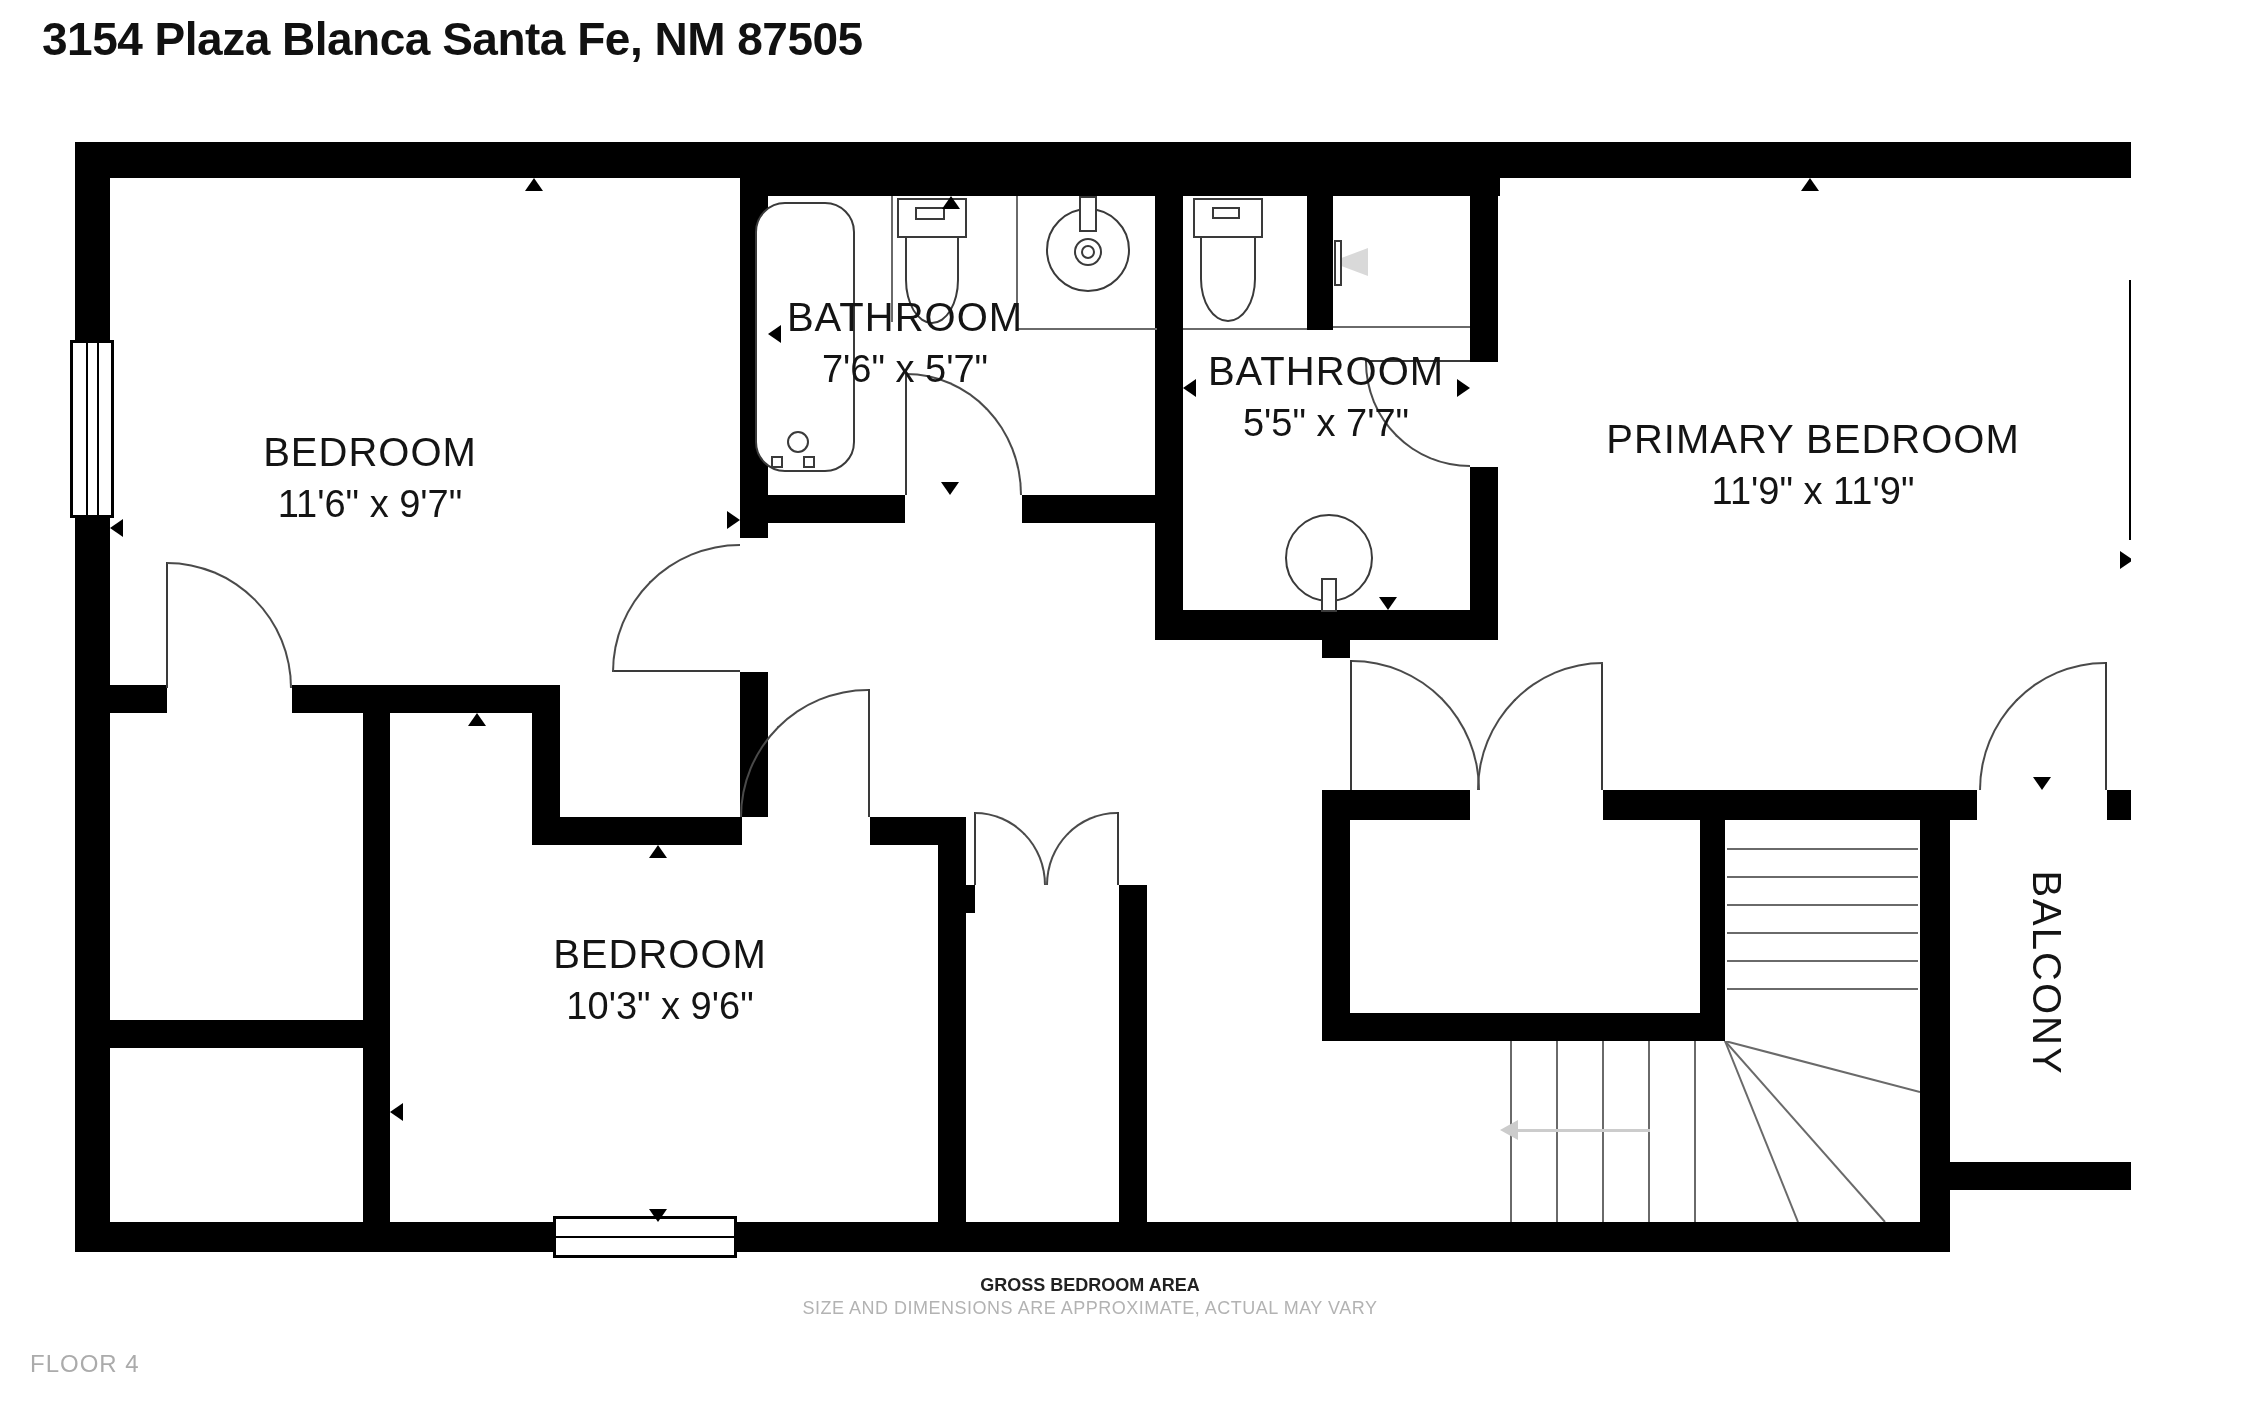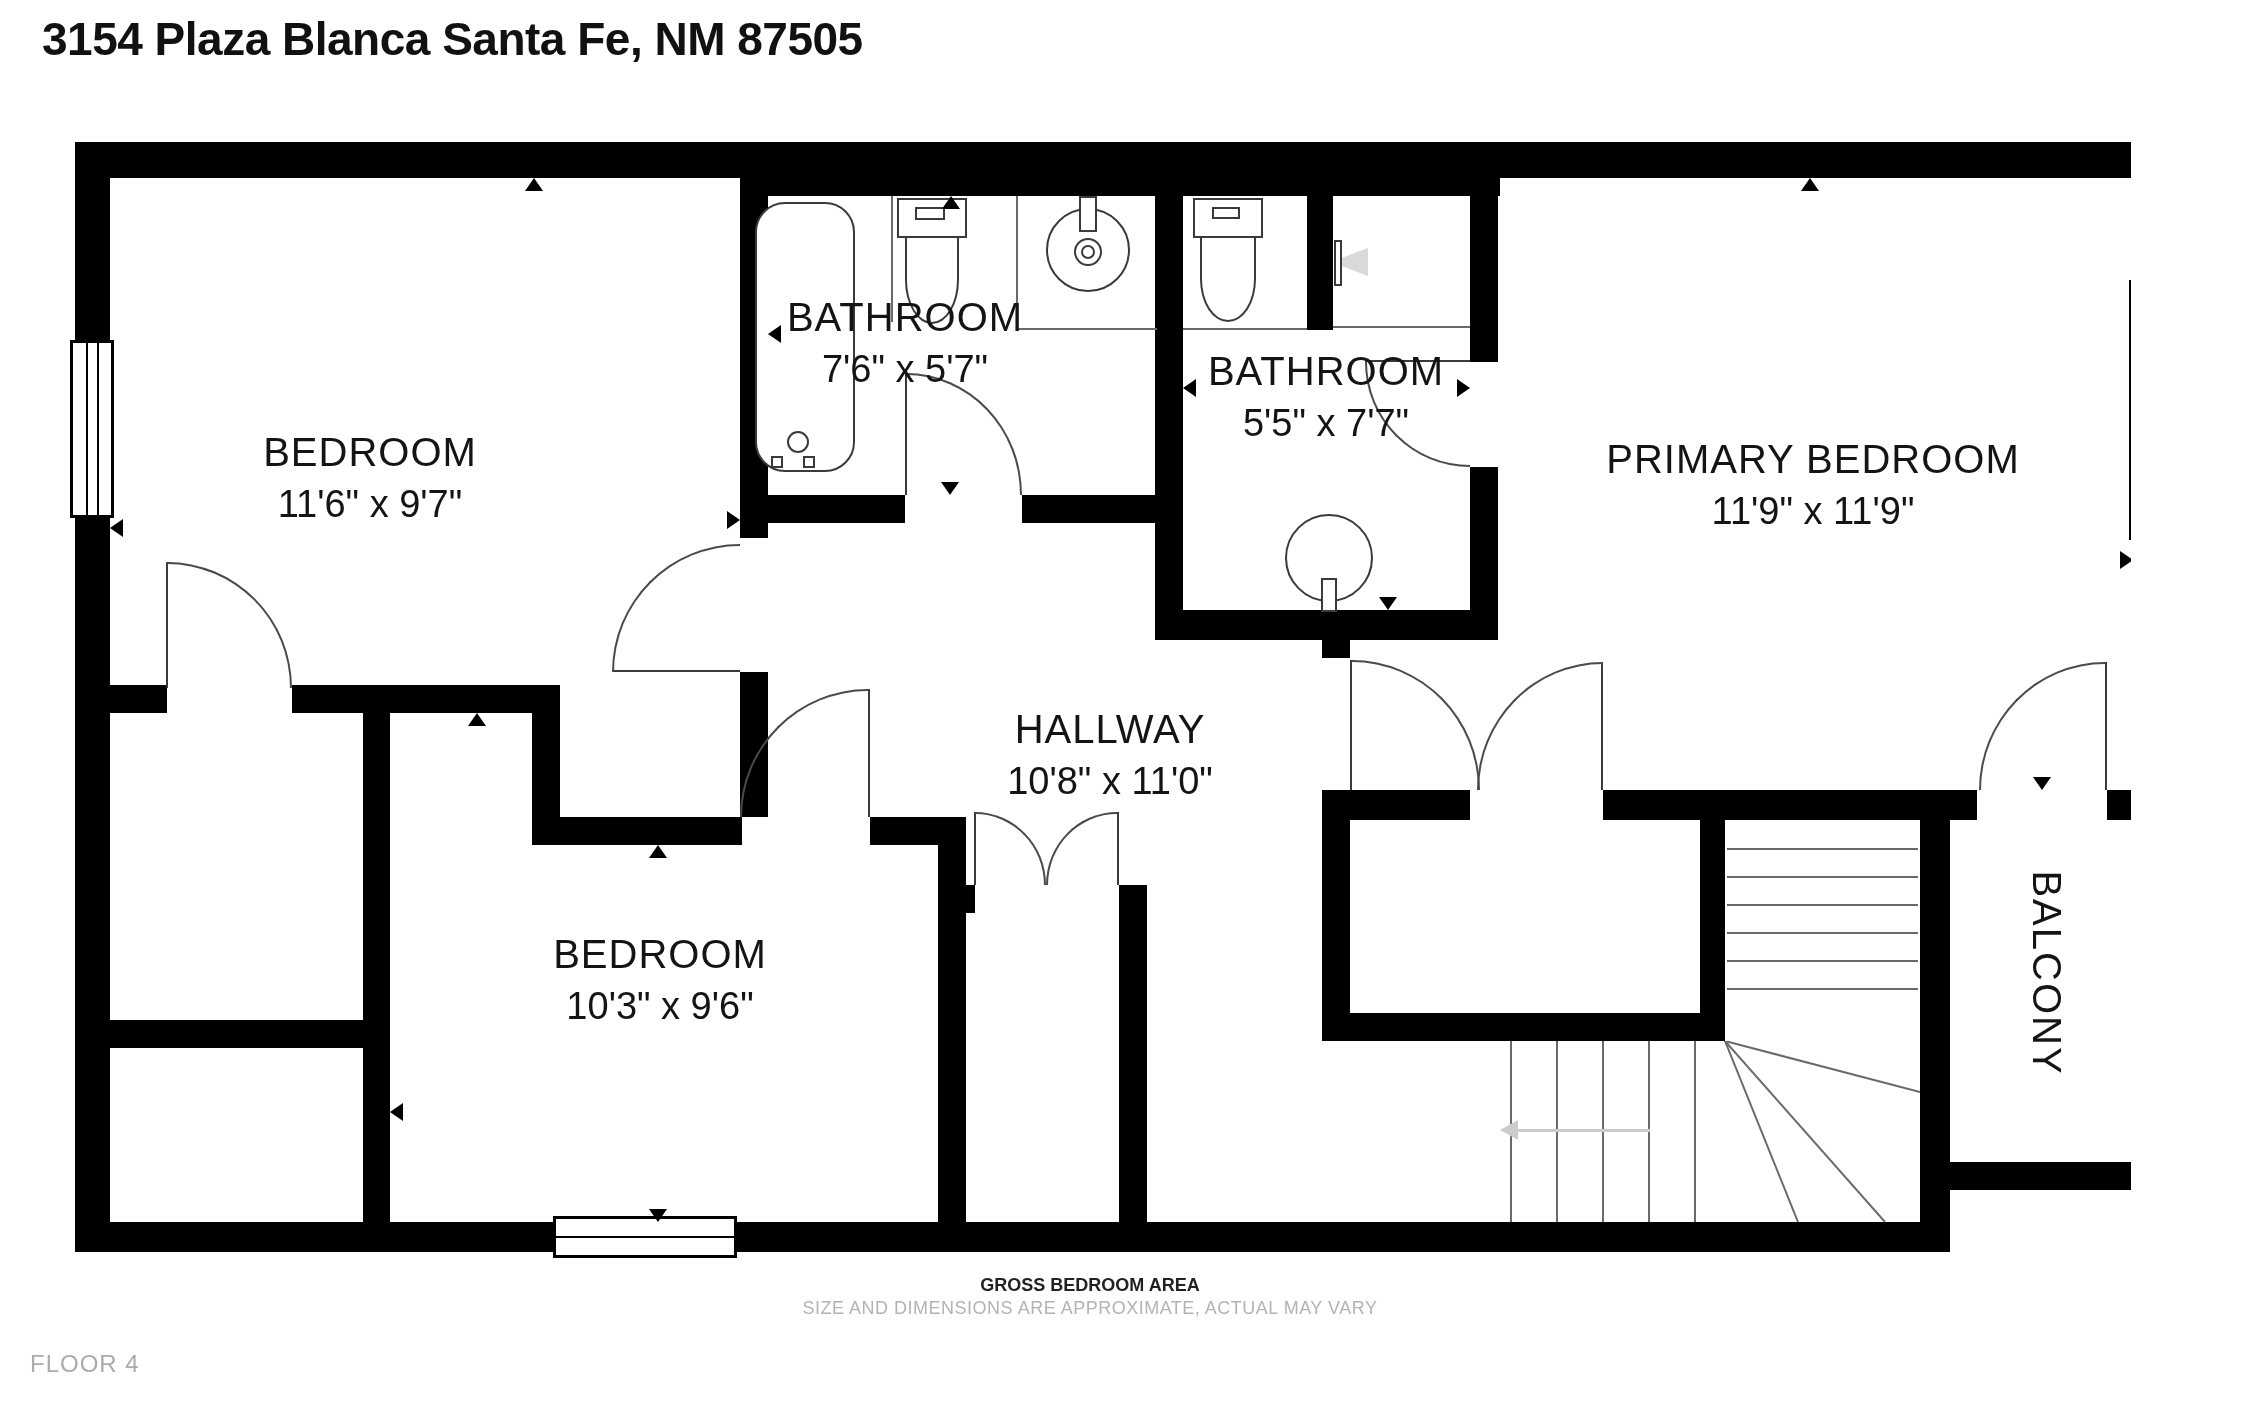--- a/index.html
+++ b/index.html
@@ -193,27 +193,23 @@
     <span class="dm">11'6" x 9'7"</span>
   </div>
   <div class="room-label" style="left:905px;top:343px;">
     <span class="nm">BATHROOM</span>
     <span class="dm">7'6" x 5'7"</span>
   </div>
   <div class="room-label" style="left:1326px;top:397px;">
     <span class="nm">BATHROOM</span>
     <span class="dm">5'5" x 7'7"</span>
   </div>
-  <div class="room-label" style="left:1813px;top:485px;">
+  <div class="room-label" style="left:1813px;top:465px;">
     <span class="nm">PRIMARY BEDROOM</span>
     <span class="dm">11'9" x 11'9"</span>
-  </div>
-  <div class="room-label" style="left:1110px;top:755px;">
-    <span class="nm">HALLWAY</span>
-    <span class="dm">10'8" x 11'0"</span>
   </div>
   <div class="room-label" style="left:660px;top:980px;">
     <span class="nm">BEDROOM</span>
     <span class="dm">10'3" x 9'6"</span>
   </div>
   <div class="balcony-label">BALCONY</div>
 
   <div class="footer">
     <div>GROSS BEDROOM AREA</div>
     <div class="dis">SIZE AND DIMENSIONS ARE APPROXIMATE, ACTUAL MAY VARY</div>

